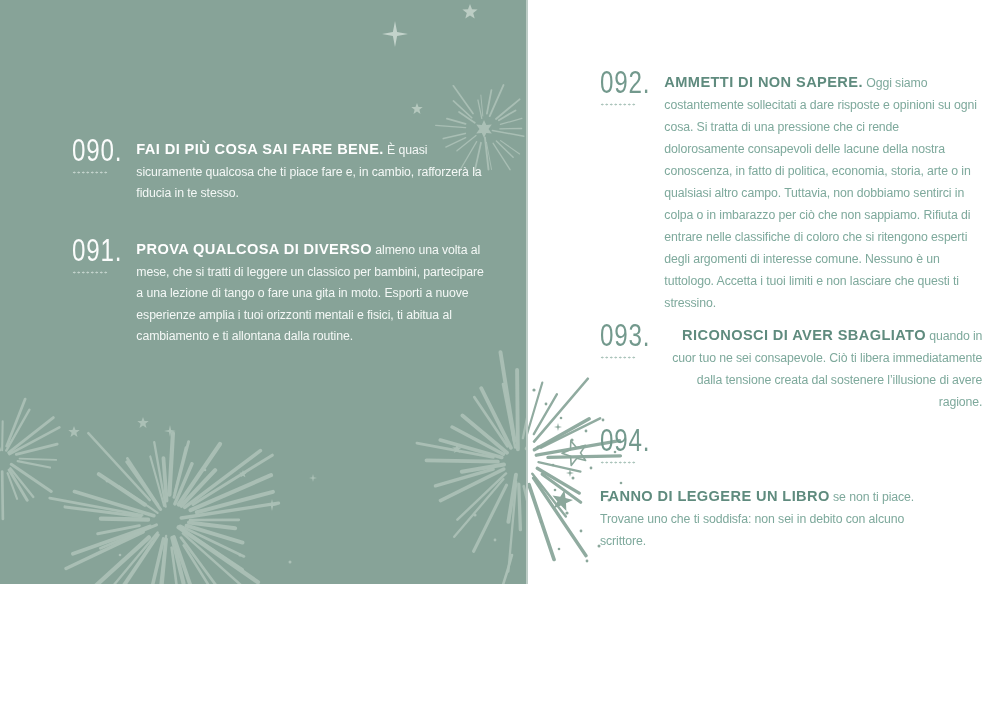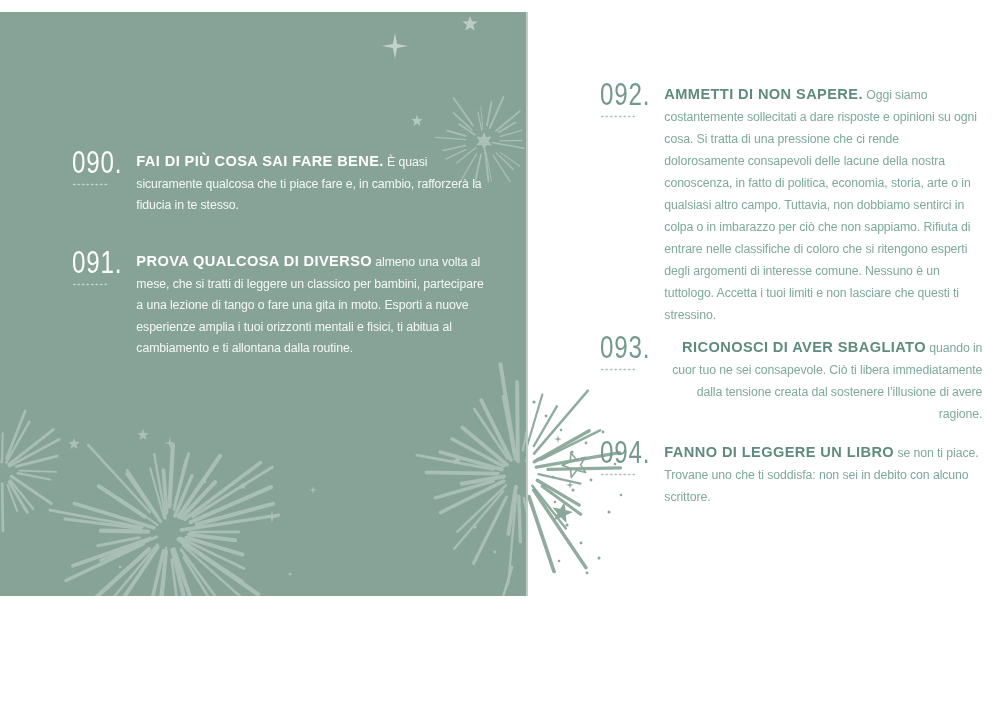--- a/index.html
+++ b/index.html
@@ -1,19 +1,19 @@
 <!DOCTYPE html>
 <html><head>
 <meta charset="utf-8">
 <style>
   html,body{margin:0;padding:0;}
   body{width:1000px;height:710px;overflow:hidden;background:#ffffff;
        font-family:"Liberation Sans",sans-serif;}
   .spread{position:relative;width:1000px;height:710px;}
-  .page{position:absolute;top:12px;height:584px;overflow:hidden;}
+  .page{position:absolute;top:0;height:584px;overflow:hidden;}
   .page-left{left:0;width:528px;background:#87a398;color:#ffffff;
              border-right:2px solid rgba(255,255,255,.45);box-sizing:border-box;}
   .page-right{left:528px;width:472px;background:#ffffff;}
   svg.deco{position:absolute;left:0;top:0;pointer-events:none;}
 
   .tip{position:absolute;display:flex;}
   .numcol{flex:0 0 53px;}
   .page-right .numcol{flex:0 0 56px;}
   .tip-num{font-size:31px;line-height:30px;font-weight:400;letter-spacing:1px;
            transform:scaleX(.78);transform-origin:left top;white-space:nowrap;}
@@ -291,21 +291,21 @@
     </div>
 
     <div class="tip" style="left:72px;top:321px;">
       <div class="numcol">
         <div class="tip-num">093.</div>
         <div class="dotline"></div>
       </div>
       <p class="tip-text" style="margin:0;text-align:right;"><span class="mini-h">RICONOSCI DI AVER SBAGLIATO</span> <span>quando in cuor tuo ne sei consapevole. Ciò ti libera immediatamente dalla tensione creata dal sostenere l’illusione di avere ragione.</span></p>
     </div>
 
-    <div class="tip" style="left:72px;top:426px;">
+    <div class="tip" style="left:72px;top:426px;flex-direction:column;">
       <div class="numcol">
         <div class="tip-num">094.</div>
         <div class="dotline"></div>
       </div>
       <p class="tip-text" style="margin:0;"><span class="mini-h">FANNO DI LEGGERE UN LIBRO</span> <span>se non ti piace. Trovane uno che ti soddisfa: non sei in debito con alcuno scrittore.</span></p>
     </div>
 
     <div class="pagenum">43</div>
     <div class="sect-title">CAMBIAMENTI CHE FANNO LA DIFFERENZA</div>
   </section>

